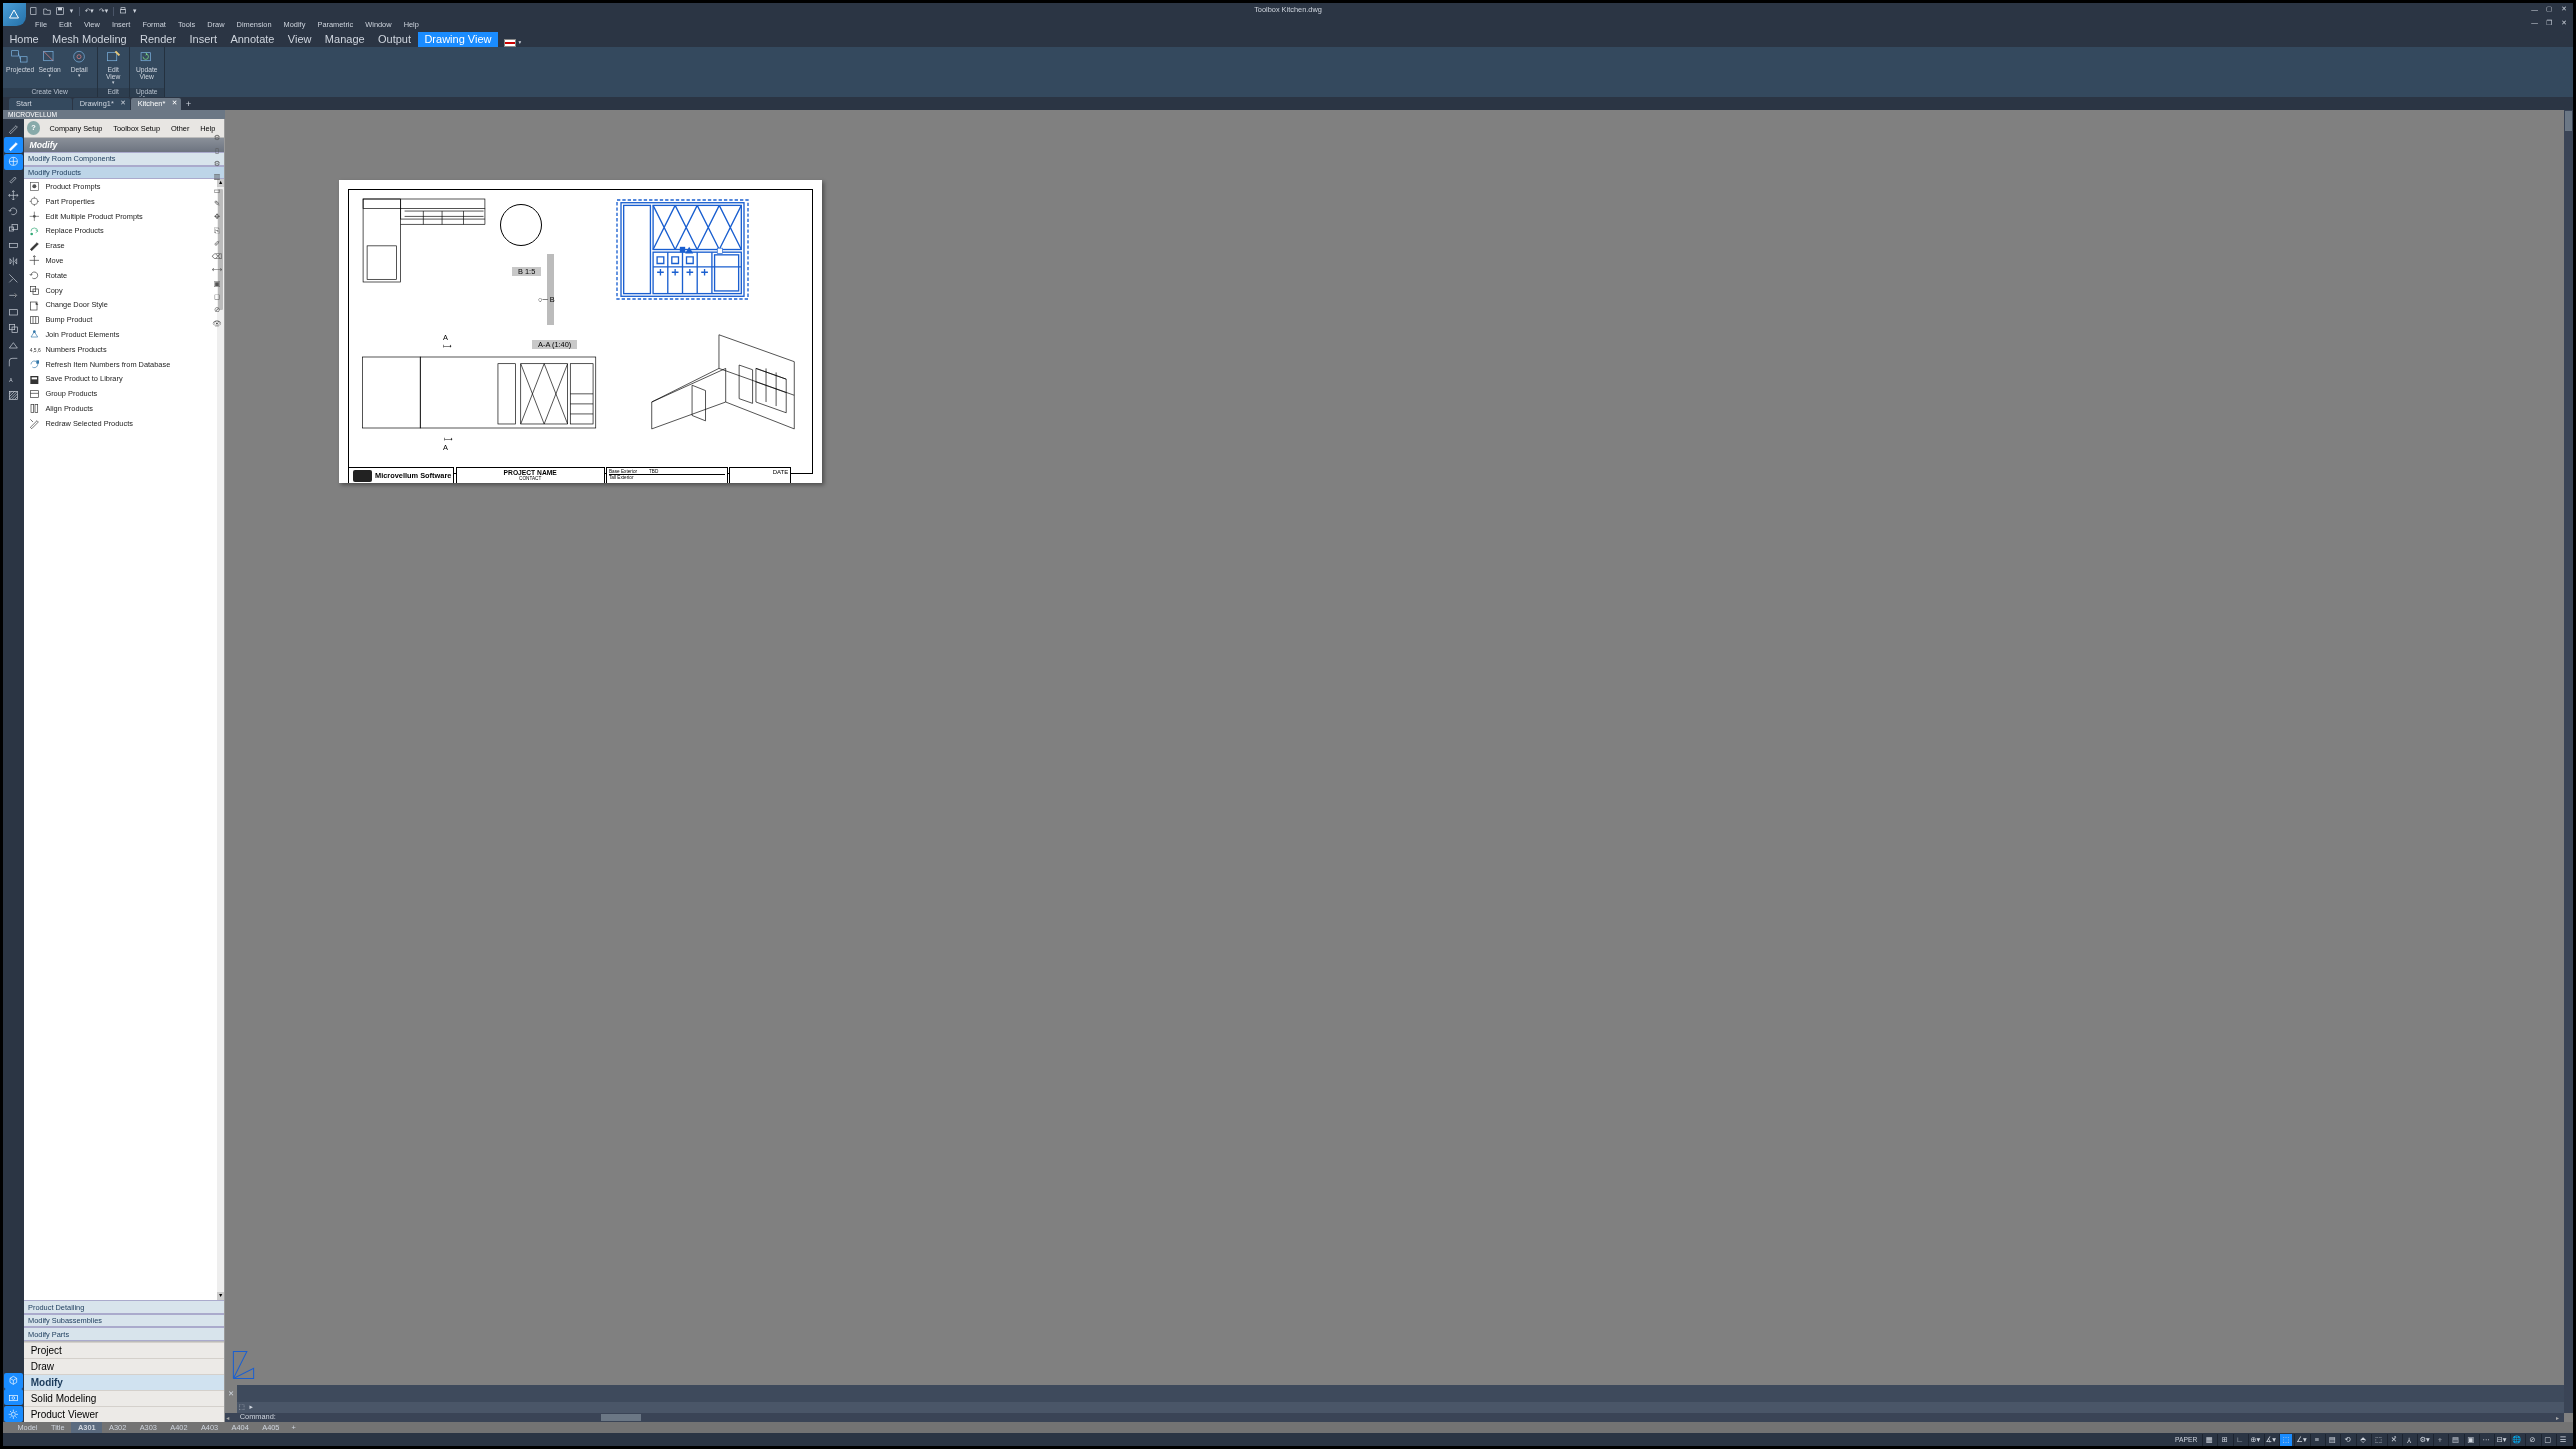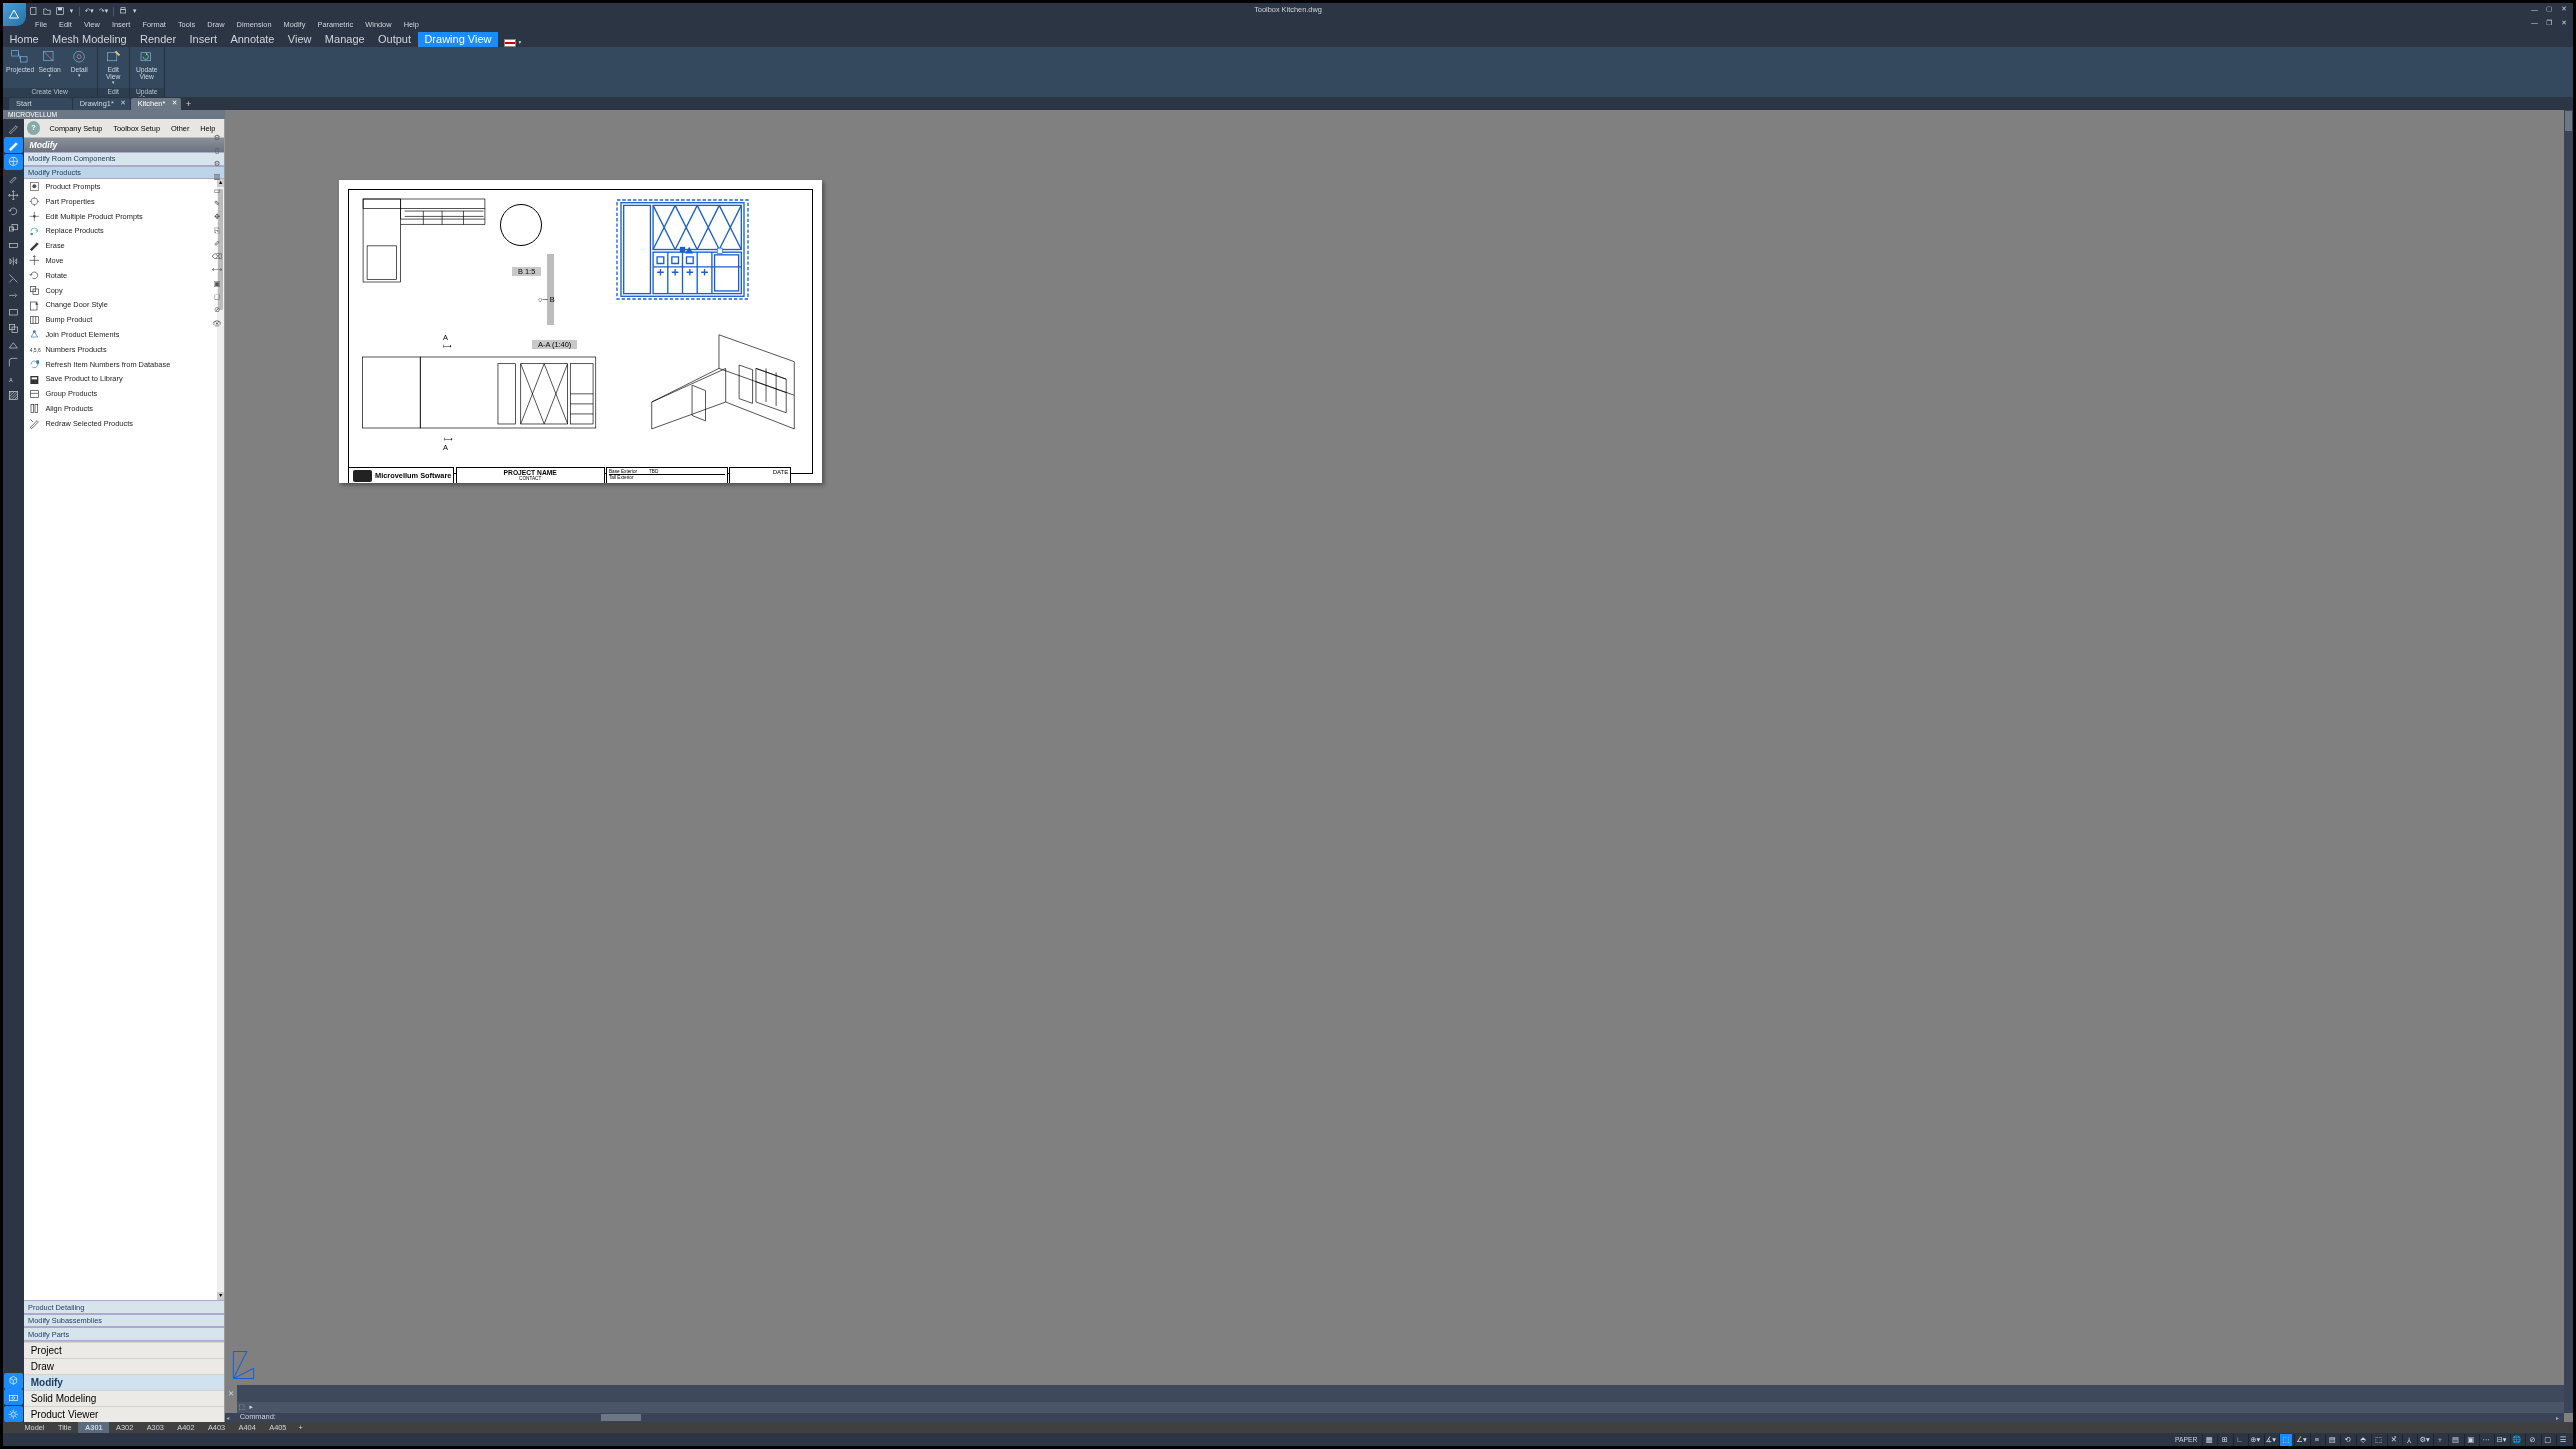--- a/index.html
+++ b/index.html
@@ -105,21 +105,21 @@
 .iso { position:absolute; left:306px; top:148px; width:156px; height:105px; }
 .titlebk { position:absolute; left:9.4px; bottom:0; right:9.4px; height:16px; display:flex; }
 .titlebk > div { border:0.7px solid #000; border-bottom:none; margin-right:1.3px; background:#fff; font-size:5.4px; padding:0.7px 2px; overflow:hidden;justify-content:flex-end; }
 .cmdhist { position:absolute; left:12px; right:0; bottom:10.7px; height:16px; background:#3e4a5c; color:#cfd5de; font-family:Consolas,monospace; font-size:7.4px; padding:0.7px 2.7px; white-space:pre; }
 .cmdhist .x { position:absolute; left:-10.7px; top:4px; width:9.4px; height:9.4px; color:#cfd5de; cursor:pointer; text-align:center; }
 .cmdline { position:absolute; left:12px; right:0; bottom:0; height:10.7px; background:#4a5668; display:flex; align-items:center; }
 .cmdline .chev { width:9.4px; color:#cfd5de; text-align:center; font-size:6.7px; cursor:pointer; }
 .cmdline input { flex:1; background:transparent; border:none; color:#8fa0b3; font-family:Consolas,monospace; font-style:italic; font-size:7.4px; outline:none; }
 
 
-.laytabs { position:absolute; left:2.7px; right:2.7px; bottom:16px; height:10.7px; background:#404040; display:flex; align-items:center; padding-left:15px;margin-top:8px; }
+.laytabs { position:absolute; left:2.7px; right:2.7px; bottom:16px; height:10.7px; background:#737373; display:flex; align-items:center; padding-left:8px;margin-top:8px; }
 .laytabs span { color:#cfd5de; padding:0.7px 6.7px; cursor:pointer; font-size:7.4px; }
 .laytabs span.active { background:#5b6b7f; font-weight:bold; }
 .laytabs .plus { color:#cfd5de; padding:0 5.4px; cursor:pointer; }
 
 
 .status { position:absolute; left:2.7px; right:2.7px; bottom:2.7px; height:13.4px; background:#2b3544; display:flex; align-items:center; justify-content:flex-end; padding-right:4px; gap:2px; }
 .status .paperlbl { color:#cfd5de; font-size:6.7px; margin-right:2.7px; }
 .sbtn { width:13.4px; height:12px; display:flex; align-items:center; justify-content:center; color:#cfd5de; cursor:pointer; border-left:0.7px solid #1c2430; }
 
 svg { overflow:visible; }

